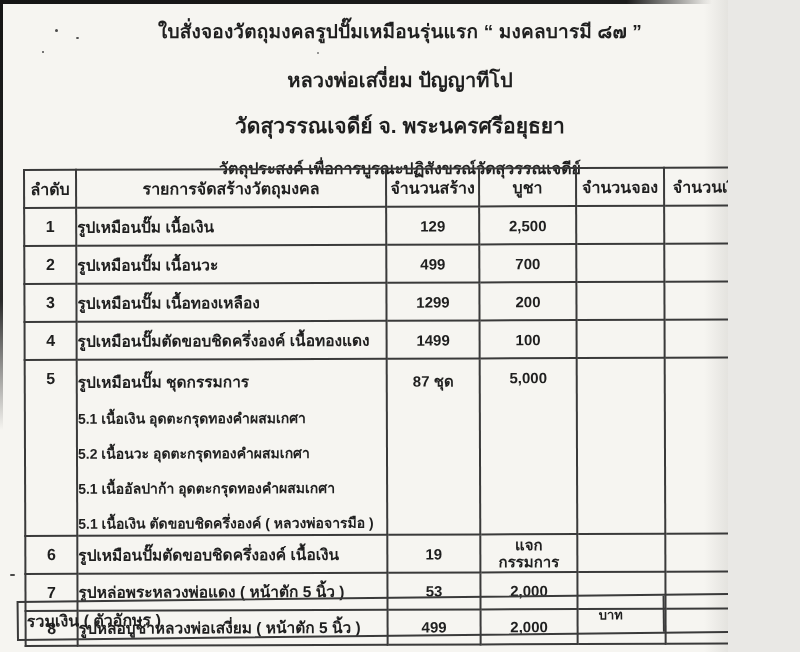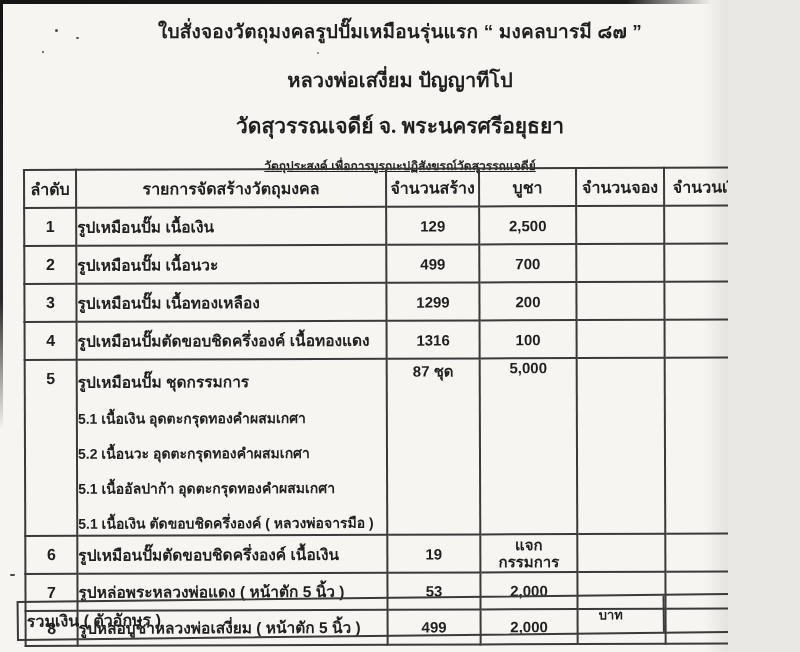--- a/index.html
+++ b/index.html
@@ -24,42 +24,42 @@
   .speck.s1{left:55px;top:29px;width:3px;height:3px;}
   .speck.s2{left:76px;top:37px;width:3px;height:2px;}
   .speck.s3{left:42px;top:51px;width:2px;height:2px;}
   .speck.s4{left:10px;top:574px;width:5px;height:2px;border-radius:1px;}
   .speck.s5{left:317px;top:52px;width:2px;height:2px;background:#777;}
 
   
   .doc-header{position:absolute;left:0;top:12px;width:800px;text-align:center;font-weight:bold;}
   .title-1{font-size:19px;margin-top:4px;letter-spacing:0.2px;}
   .title-2{font-size:20px;margin-top:18px;}
-  .title-3{font-size:21px;margin-top:13px;font-family:Liberation Serif, serif;}
-  .title-4{font-size:12px;margin-top:14px;text-decoration:underline;}
+  .title-3{font-size:21px;margin-top:13px;}
+  .title-4{font-size:16px;margin-top:14px;}
 
   
   .table-wrap{position:absolute;left:23px;top:169px;width:733px;transform:rotate(-0.2deg);transform-origin:top left;}
   table.order{border-collapse:collapse;table-layout:fixed;width:731px;font-weight:bold;}
   table.order th,table.order td{
     border:2px solid #3a3a3a;padding:0;overflow:hidden;
   }
   table.order th{font-size:16px;font-weight:bold;}
   td.c-no{text-align:center;font-size:16px;}
   td.c-item{text-align:left;padding-left:9px;font-size:15.5px;}
   td.c-num{text-align:center;font-size:15px;}
   tr.r-head{height:38px;}
   tr.r-std{height:38px;}
   tr.r7{height:37px;}
   tr.r8{height:35px;}
   tr.r-big{height:130px;}
   tr.r-big td{vertical-align:top;}
   tr.r-big td.c-no{padding-top:9px;}
   tr.r-big td.c-item{padding-top:9px;}
-  tr.r-big td.c-num{margin-top:7px;}
+  tr.r-big td.c-num{padding-top:10px;margin-top:7px;}
   .sub-item{font-size:14px;margin-top:13px;font-weight:bold;}
   .two-line{line-height:1.15;font-size:15px;padding-top:2px;margin-left:28px;}
 
   
   .total-row{
     position:absolute;left:17px;top:601px;width:738px;height:36px;
     border:2px solid #3a3a3a;display:flex;font-weight:bold;
     transform:rotate(-0.65deg);transform-origin:bottom left;
     background:transparent;
   }
@@ -132,21 +132,21 @@
           <td class="c-no">3</td>
           <td class="c-item">รูปเหมือนปั๊ม เนื้อทองเหลือง</td>
           <td class="c-num">1299</td>
           <td class="c-num">200</td>
           <td class="c-num"></td>
           <td class="c-num"></td>
         </tr>
         <tr class="r-std">
           <td class="c-no">4</td>
           <td class="c-item">รูปเหมือนปั๊มตัดขอบชิดครึ่งองค์ เนื้อทองแดง</td>
-          <td class="c-num">1316</td>
+          <td class="c-num">1499</td>
           <td class="c-num">100</td>
           <td class="c-num"></td>
           <td class="c-num"></td>
         </tr>
         <tr class="r-big">
           <td class="c-no">5</td>
           <td class="c-item">
             <div>รูปเหมือนปั๊ม ชุดกรรมการ</div>
             <div class="sub-item">5.1  เนื้อเงิน อุดตะกรุดทองคำผสมเกศา</div>
             <div class="sub-item">5.2  เนื้อนวะ อุดตะกรุดทองคำผสมเกศา</div>

